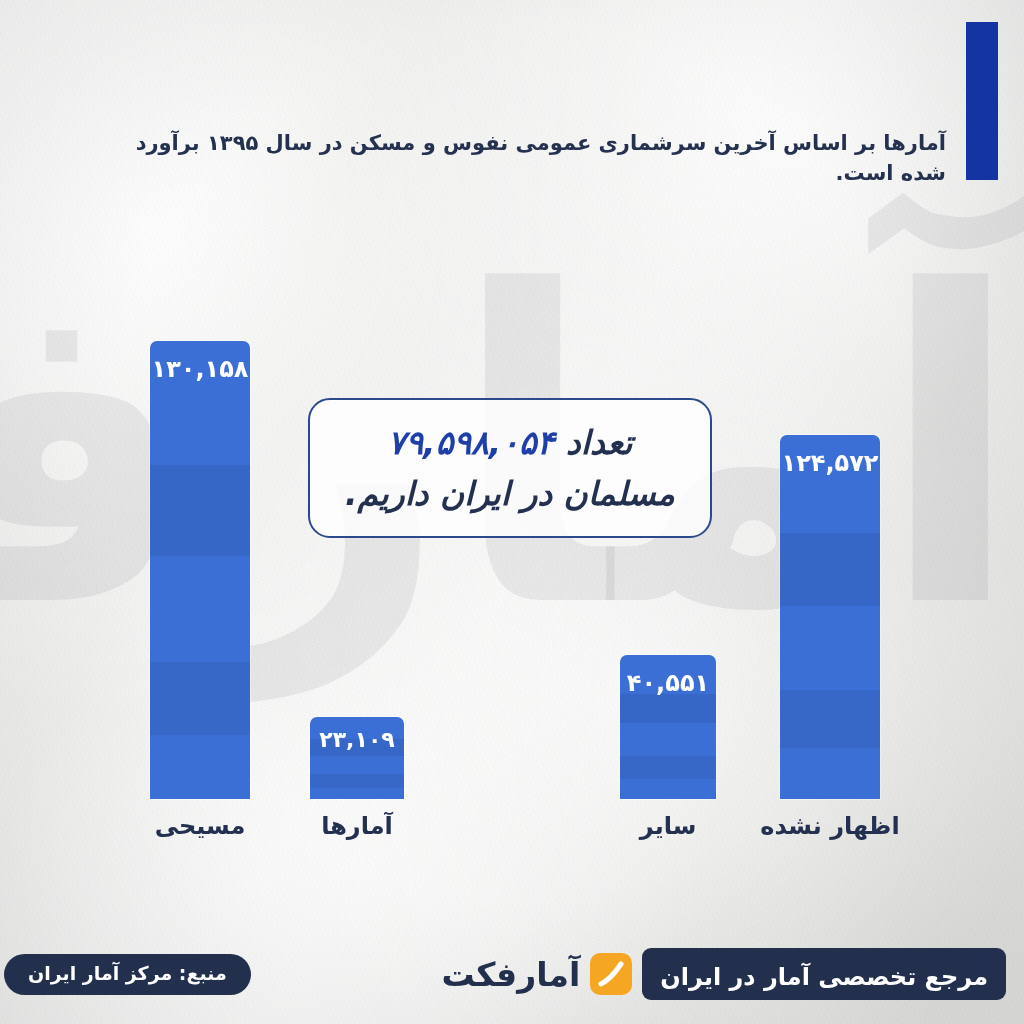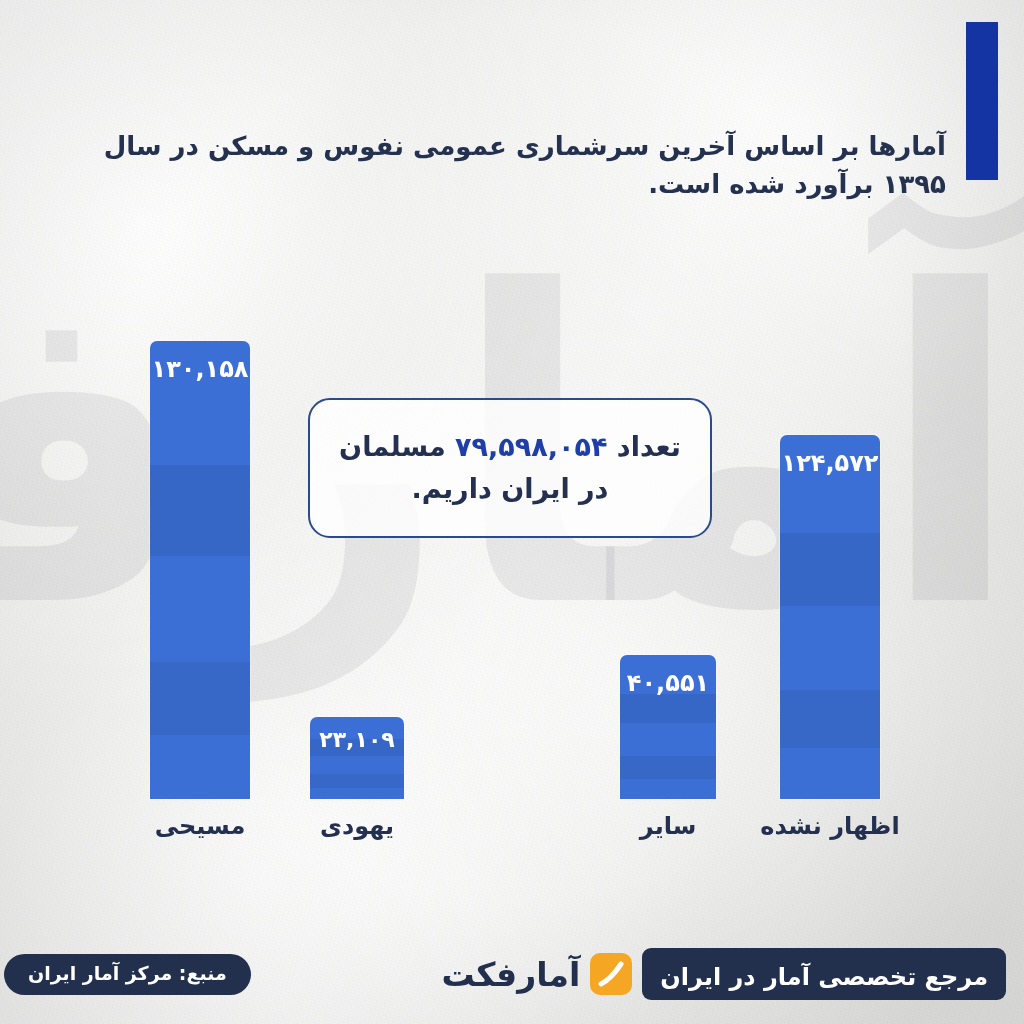--- a/index.html
+++ b/index.html
@@ -95,21 +95,21 @@
     line-height: 1.15;
     text-shadow: 0 1px 0 rgba(255,255,255,0.55);
   }
 
   .subtitle {
     position: absolute;
     top: 128px;
     right: 78px;
     left: 100px;
     text-align: right;
-    font-size: 26px;
+    font-size: 21px;
     font-weight: 700;
     color: #25324F;
     line-height: 1.45;
   }
 
   
   .chart {
     position: absolute;
     left: 0;
     right: 0;
@@ -193,25 +193,26 @@
     border: 2px solid #2B4A8B;
     border-radius: 22px;
     box-sizing: border-box;
     display: flex;
     align-items: center;
     justify-content: center;
     text-align: center;
   }
 
   .callout-text {
-    font-size: 27px;
+    font-size: 33px;
     font-weight: 700;
     color: #23304F;
     line-height: 1.55;
     padding: 0 18px;
+    font-style: italic;
   }
 
   .callout-num {
     color: #1E3FA8;
     font-weight: 700;
   }
 
   
   .footer {
     position: absolute;
@@ -294,21 +295,21 @@
         <div class="bar-slot" style="left: 40px; width: 100px;">
           <div class="bar" style="height: 458px;">
             <div class="bar-value">۱۳۰,۱۵۸</div>
           </div>
           <div class="cat-label">مسیحی</div>
         </div>
         <div class="bar-slot" style="left: 200px; width: 94px;">
           <div class="bar" style="height: 82px;">
             <div class="bar-value small">۲۳,۱۰۹</div>
           </div>
-          <div class="cat-label">یهودی</div>
+          <div class="cat-label">آمارها</div>
         </div>
         <div class="bar-slot" style="left: 510px; width: 96px;">
           <div class="bar" style="height: 144px;">
             <div class="bar-value">۴۰,۵۵۱</div>
           </div>
           <div class="cat-label">سایر</div>
         </div>
         <div class="bar-slot" style="left: 670px; width: 100px;">
           <div class="bar" style="height: 364px;">
             <div class="bar-value">۱۲۴,۵۷۲</div>

